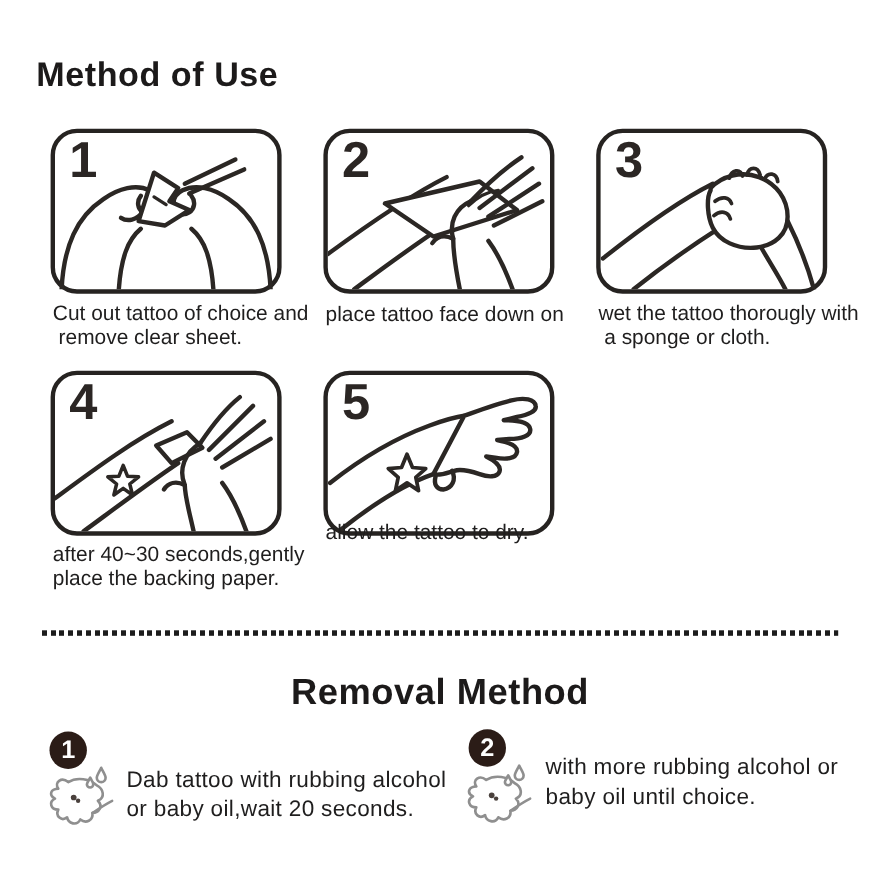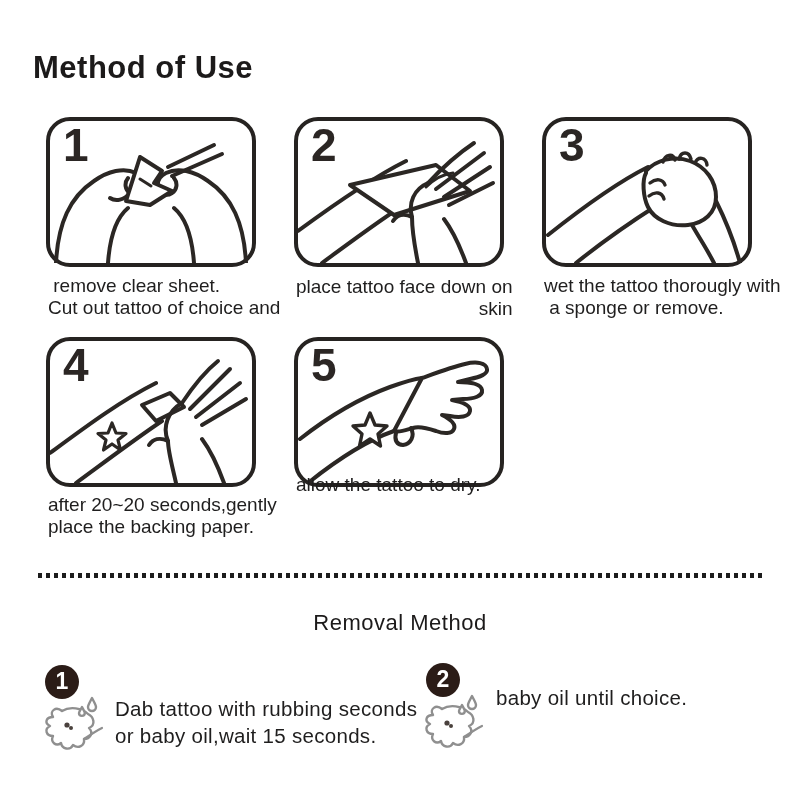--- a/index.html
+++ b/index.html
@@ -6,21 +6,21 @@
   body{
     width:800px;height:800px;background:#ffffff;position:relative;overflow:hidden;
     font-family:"Liberation Sans",sans-serif;color:#242021;
   }
   .main-title{
     position:absolute;top:50px;left:0;width:800px;text-align:left;
     font-size:31px;font-weight:700;letter-spacing:0.5px;color:#1c1a1a;padding-left:33px;
   }
   .removal-title{
     position:absolute;top:610px;left:0;width:800px;text-align:center;
-    font-size:22px;font-weight:400;letter-spacing:0.5px;color:#1c1a1a;
+    font-size:33px;font-weight:700;letter-spacing:0.5px;color:#1c1a1a;
   }
   .step-card{
     position:absolute;width:202px;height:142px;background:#fff;
     border:4px solid #262321;border-radius:24px;
   }
   .step-num{
     position:absolute;top:0px;left:13px;font-size:46px;line-height:48px;
     font-weight:700;color:#2b2624;z-index:2;
   }
   .illus{position:absolute;left:0;top:0;width:202px;height:142px;}
@@ -59,73 +59,72 @@
     <path class="ink" d="M80,72 C74,79 66,81 60,77"></path>
     <path class="ink" d="M58,142 C60,114 66,97 78,87"></path>
     <path class="ink" d="M196,142 C194,102 182,76 158,60 C144,50 128,46 116,52 C110,55 107,60 108,66 C109,73 116,76 122,72 C127,69 128,62 124,57"></path>
     <path class="ink" d="M144,142 C142,114 136,97 124,87"></path>
     <path class="ink" d="M118,46 L164,24 M122,55 L172,33"></path>
     <path class="inkf" d="M76,80 L90,36 L112,50 L104,62 L122,70 L100,84 Z"></path>
     <path class="ink" d="M90,58 L101,65" style="stroke-width:3"></path>
   </svg>
 </div>
 <div class="caption" style="left:48px;top:275px;">
+  <span class="cap-line">Cut out tattoo of choice and</span>
   <span class="cap-line"> remove clear sheet.</span>
-  <span class="cap-line">Cut out tattoo of choice and</span>
 </div>
 
 <div class="step-card" style="left:294px;top:117px;">
   <span class="step-num">2</span>
   <svg class="illus" viewBox="0 0 202 142">
     <path class="ink" d="M0,110 C34,85 72,58 108,40"></path>
     <path class="ink" d="M24,142 C54,120 86,96 112,80"></path>
     <path class="inkf" d="M52,64 L138,44 L172,70 L96,94 Z"></path>
     <path class="ink" d="M120,142 C116,122 114,108 114,96 C110,82 116,68 130,62"></path>
     <path class="ink" d="M168,142 C160,120 152,106 146,98"></path>
     <path class="ink" d="M114,96 C106,92 99,94 95,100"></path>
     <path class="ink" d="M130,62 C146,45 164,30 176,22 M138,68 L186,32 M146,76 L192,46 M151,84 L195,62"></path>
     <path class="ink" d="M128,66 C136,58 146,53 155,52" style="stroke-width:3"></path>
   </svg>
 </div>
 <div class="caption" style="left:296px;top:276px;text-align:right;">
   <span class="cap-line">place tattoo face down on</span>
-  <span class="cap-line">skin</span>
 </div>
 
 <div class="step-card" style="left:542px;top:117px;">
   <span class="step-num">3</span>
   <svg class="illus" viewBox="0 0 202 142">
     <path class="ink" d="M2,114 C36,87 70,62 102,46"></path>
     <path class="ink" d="M30,142 C60,118 88,99 110,85"></path>
     <path class="ink" d="M146,104 C154,118 162,130 168,142 M170,80 C180,100 188,120 194,142"></path>
     <path class="inkf" d="M100,50 C110,39 128,34 144,40 C160,46 170,60 170,76 C170,92 158,102 142,104 C124,106 108,98 102,86 C97,76 96,59 100,52 Z"></path>
     <path class="ink" d="M117,41 C119,33 127,32 129,39 M133,38 C135,30 143,30 145,38 M149,42 C152,35 160,36 161,44" style="stroke-width:3.4"></path>
     <path class="ink" d="M104,62 C110,57 117,58 119,64 M103,75 C109,70 116,71 118,78" style="stroke-width:3.4"></path>
   </svg>
 </div>
 <div class="caption" style="left:544px;top:275px;">
   <span class="cap-line">wet the tattoo thorougly with</span>
-  <span class="cap-line"> a sponge or remove.</span>
+  <span class="cap-line"> a sponge or cloth.</span>
 </div>
 
 <div class="step-card" style="left:46px;top:337px;">
   <span class="step-num">4</span>
   <svg class="illus" viewBox="0 0 202 142">
     <path class="ink" d="M0,112 C34,87 70,60 106,42"></path>
     <path class="ink" d="M26,142 C56,120 88,96 112,80"></path>
     <polygon class="inkf" points="62,82 66,92 76,92.5 68,99 70.5,109 62,103 53.5,109 56,99 48,92.5 58,92" style="stroke-width:3.2"></polygon>
     <path class="inkf" d="M92,64 L120,52 L134,66 L106,80 Z"></path>
     <path class="ink" d="M126,142 C122,124 118,110 118,100 C112,86 118,70 132,62"></path>
     <path class="ink" d="M174,142 C166,120 158,106 152,98"></path>
     <path class="ink" d="M118,100 C110,96 103,98 99,104"></path>
     <path class="ink" d="M132,62 C144,44 158,28 168,20 M140,68 L180,28 M146,76 L190,42 M152,84 L196,58"></path>
   </svg>
 </div>
 <div class="caption" style="left:48px;top:494px;">
-  <span class="cap-line">after 20~20 seconds,gently</span>
+  <span class="cap-line">after 40~30 seconds,gently</span>
   <span class="cap-line">place the backing paper.</span>
 </div>
 
 <div class="step-card" style="left:294px;top:337px;">
   <span class="step-num">5</span>
   <svg class="illus" viewBox="0 0 202 142">
     <path class="ink" d="M2,98 C30,76 62,57 92,46 C106,41 116,38 124,37"></path>
     <path class="ink" d="M10,142 C40,118 70,99 96,90"></path>
     <path class="inkf" d="M124,37 C138,32 154,26 167,23 C179,20 188,22 189,28 C190,33 182,36 172,38 L160,41 C172,41 183,43 184,49 C185,55 176,58 165,58 L154,59 C164,61 173,64 172,70 C171,76 162,77 152,75 L144,74 C152,78 158,83 156,88 C154,93 146,93 138,90 C129,87 121,85 115,87 C108,89 101,92 96,90 Z"></path>
     <path class="ink" d="M113,87 C117,95 113,103 105,104 C99,104 96,99 98,92"></path>
@@ -144,31 +143,32 @@
   <div class="num-badge" style="left:7px;top:5px;">1</div>
   <svg style="position:absolute;left:0px;top:34px;" width="66" height="62" viewBox="0 0 66 62">
     <path class="gray" d="M50,20 C44,14 32,12 24,17 C18,12 11,17 15,23 C8,23 6,29 12,32 C6,35 8,42 15,42 C12,48 18,53 23,49 C24,55 32,57 35,51 C40,55 47,52 46,45 C52,45 56,39 51,34 C58,31 56,23 50,20 Z"></path>
     <path class="grayline" d="M46,45 C52,41 58,37 64,34"></path>
     <path class="gray" d="M54,4 C56,8 58,11 58,13 A4,4 0 1 1 50,13 C50,11 52,8 54,4 Z"></path>
     <path class="gray" d="M44,13 C45.4,15.6 46.8,17.6 46.8,19 A2.9,2.9 0 1 1 41,19 C41,17.6 42.6,15.6 44,13 Z"></path>
     <circle cx="29" cy="31" r="2.6" fill="#4a413d" stroke="none"></circle>
     <circle cx="33" cy="34" r="2" fill="#4a413d" stroke="none"></circle>
   </svg>
   <div class="removal-text" style="left:77px;top:35px;">
-    <span class="rm-line">Dab tattoo with rubbing seconds</span>
-    <span class="rm-line">or baby oil,wait 15 seconds.</span>
+    <span class="rm-line">Dab tattoo with rubbing alcohol</span>
+    <span class="rm-line">or baby oil,wait 20 seconds.</span>
   </div>
 </div>
 
 <div class="removal-step" style="left:418px;top:658px;">
   <div class="num-badge" style="left:8px;top:5px;">2</div>
   <svg style="position:absolute;left:0px;top:34px;" width="66" height="62" viewBox="0 0 66 62">
     <path class="gray" d="M50,20 C44,14 32,12 24,17 C18,12 11,17 15,23 C8,23 6,29 12,32 C6,35 8,42 15,42 C12,48 18,53 23,49 C24,55 32,57 35,51 C40,55 47,52 46,45 C52,45 56,39 51,34 C58,31 56,23 50,20 Z"></path>
     <path class="grayline" d="M46,45 C52,41 58,37 64,34"></path>
     <path class="gray" d="M54,4 C56,8 58,11 58,13 A4,4 0 1 1 50,13 C50,11 52,8 54,4 Z"></path>
     <path class="gray" d="M44,13 C45.4,15.6 46.8,17.6 46.8,19 A2.9,2.9 0 1 1 41,19 C41,17.6 42.6,15.6 44,13 Z"></path>
     <circle cx="29" cy="31" r="2.6" fill="#4a413d" stroke="none"></circle>
     <circle cx="33" cy="34" r="2" fill="#4a413d" stroke="none"></circle>
   </svg>
   <div class="removal-text" style="left:78px;top:26px;">
+    <span class="rm-line">with more rubbing alcohol or</span>
     <span class="rm-line">baby oil until choice.</span>
   </div>
 </div>
 
 </body></html>

